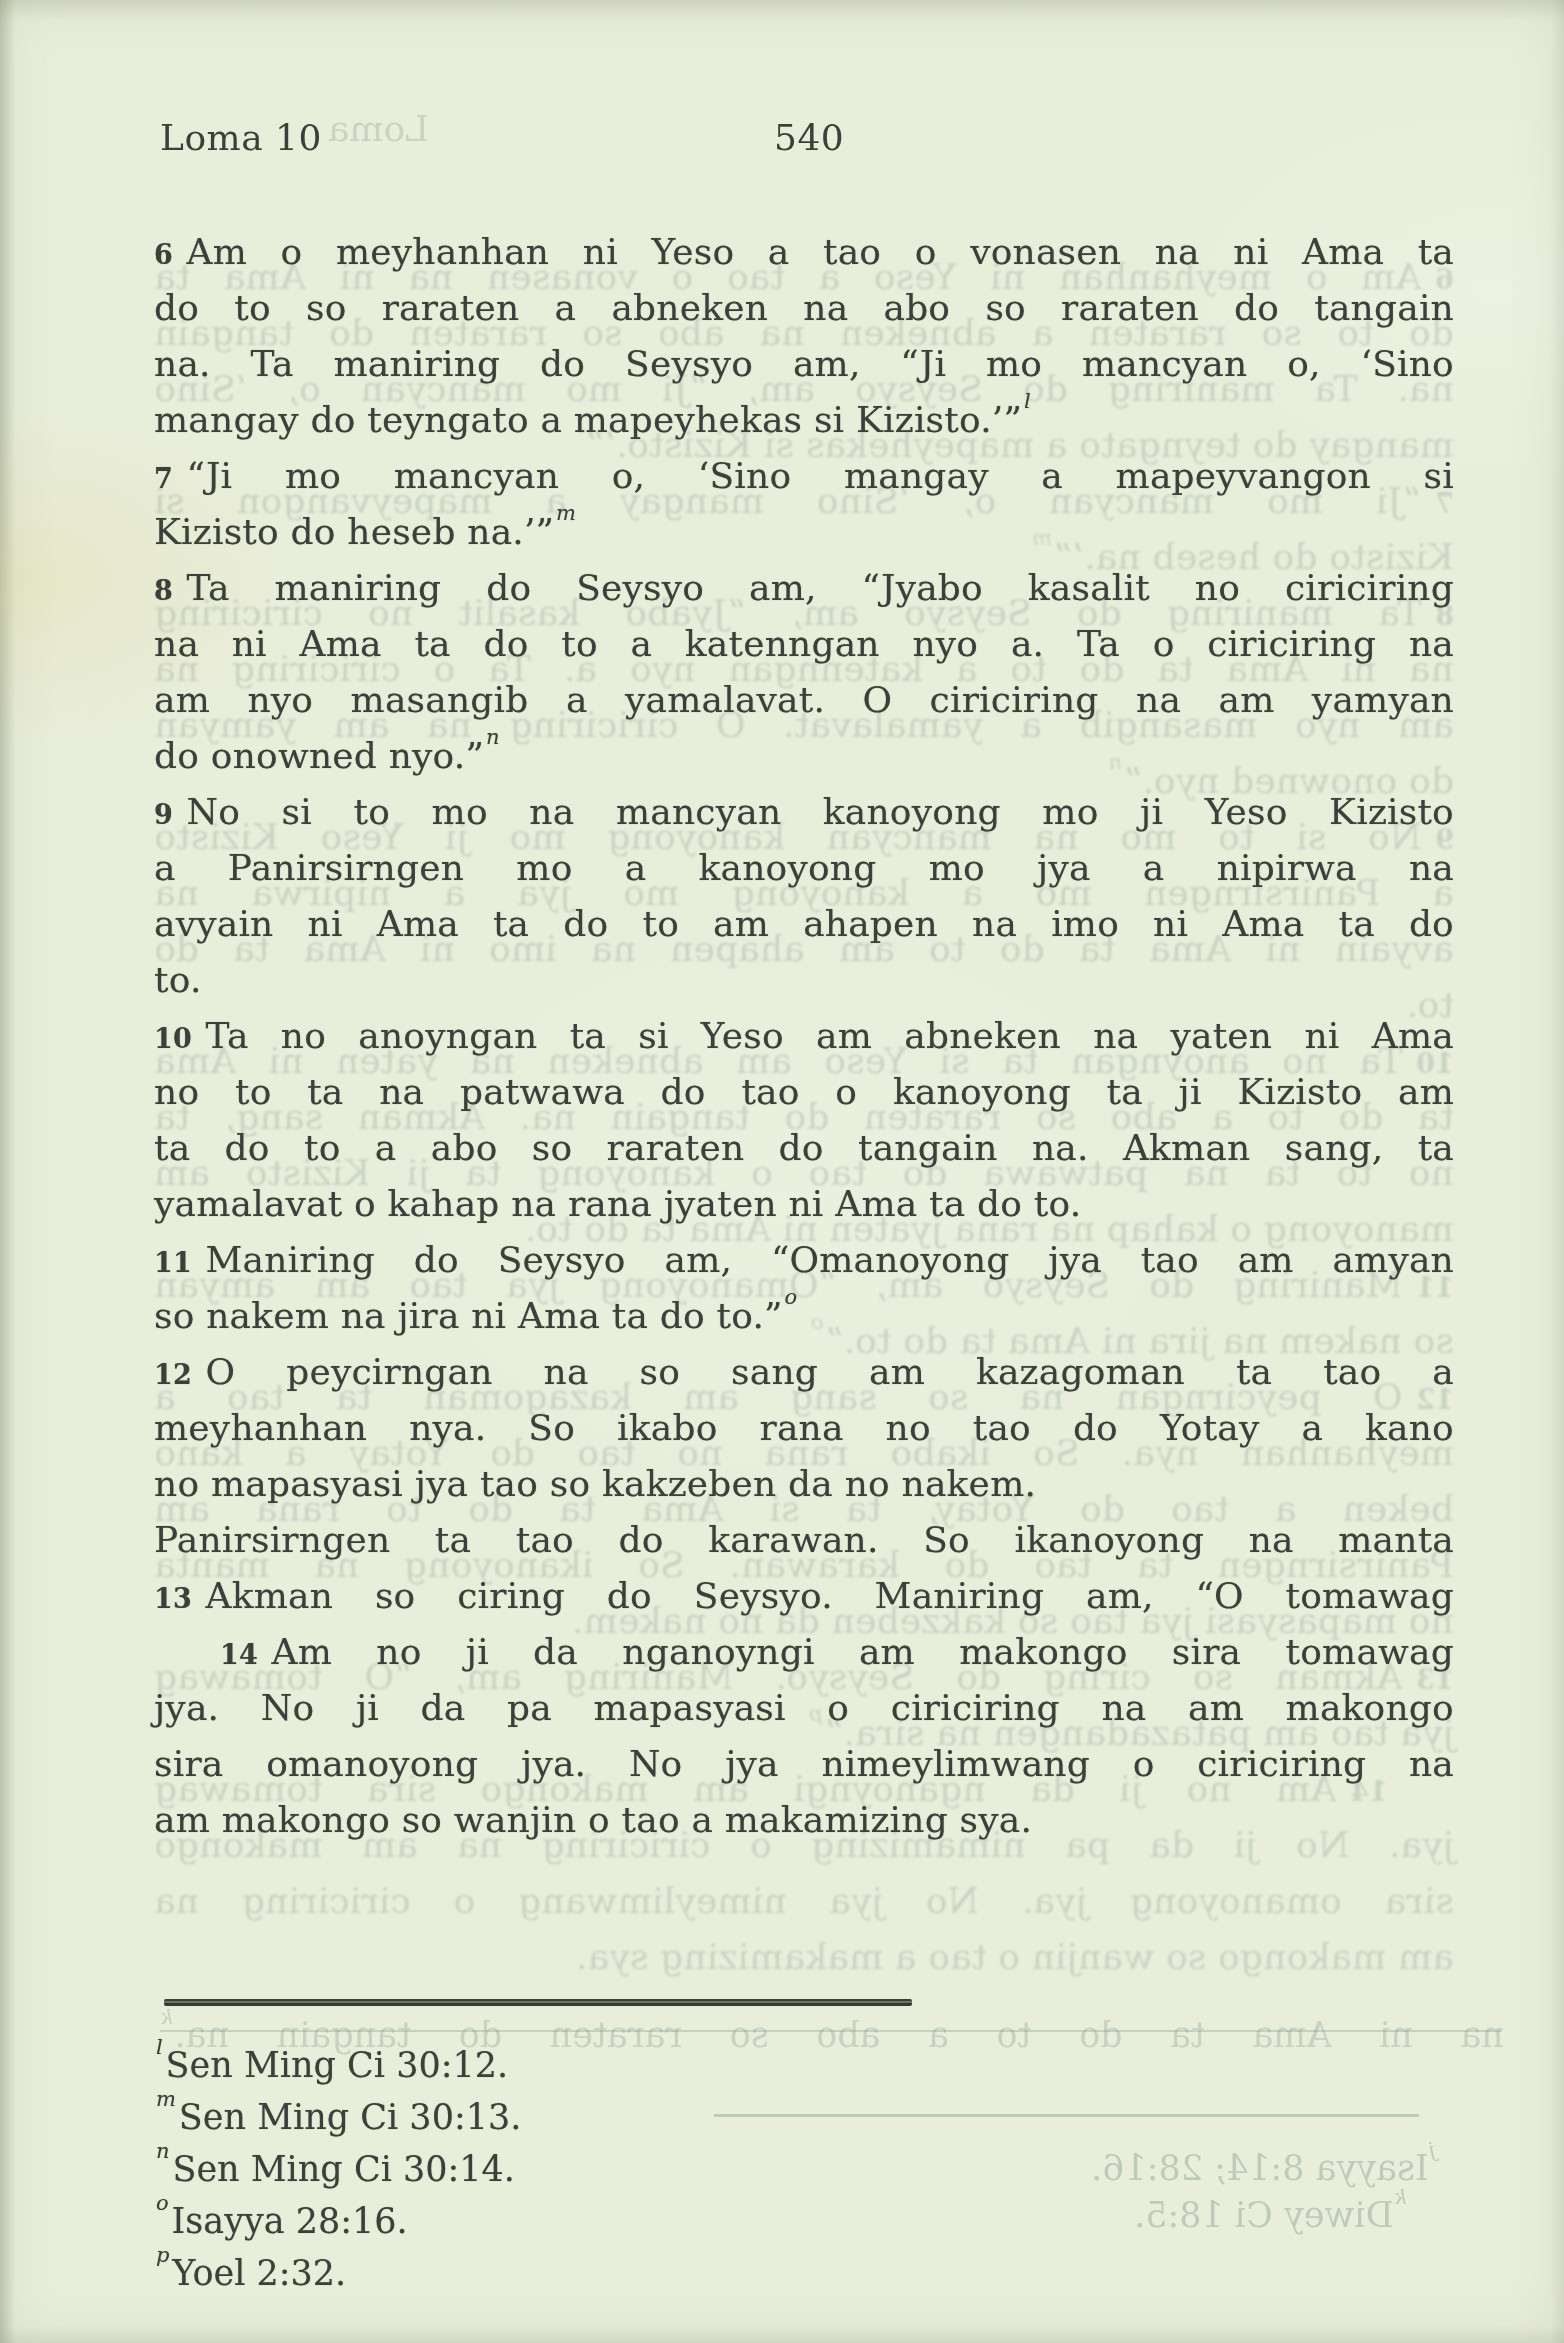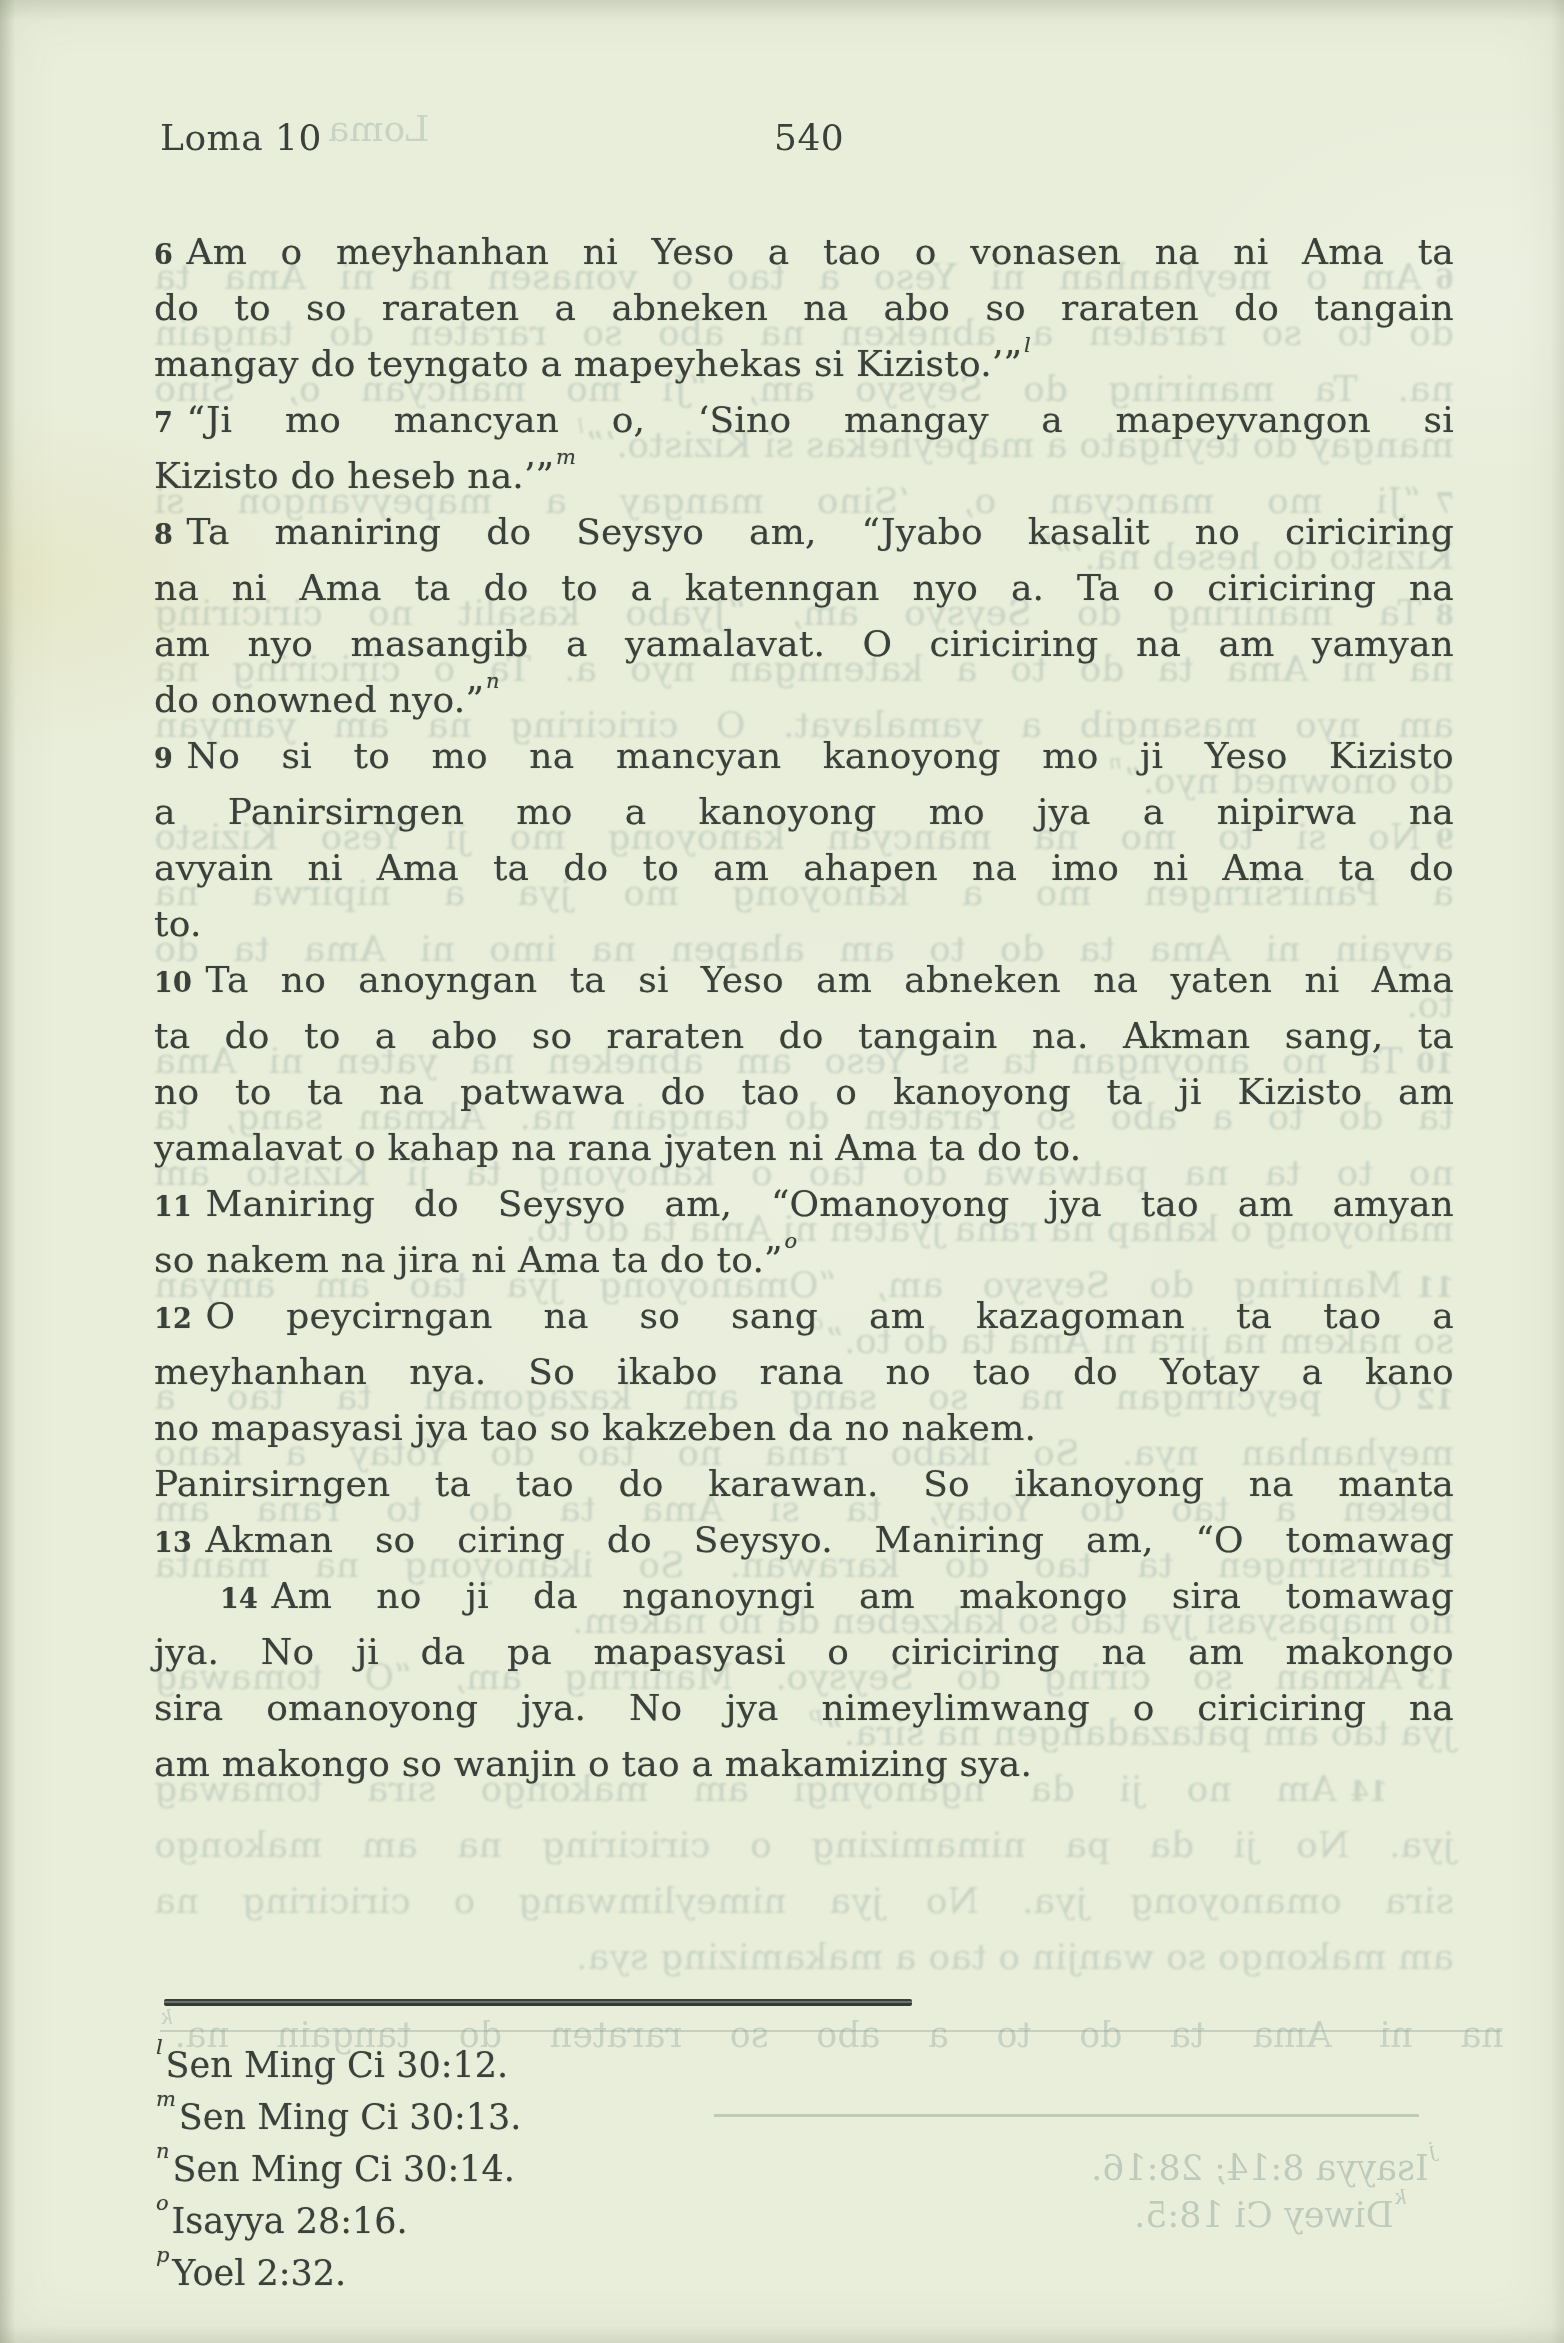--- a/index.html
+++ b/index.html
@@ -194,42 +194,43 @@
 
   <div class="printed" id="printed">
     <header class="page-header">
       <span class="running-head">Loma 10</span>
       <span class="page-num">540</span>
     </header>
     <main class="verses" id="verse-list">
         <div class="verse">
           <div class="vline"><span class="vnum">6</span>Am o meyhanhan ni Yeso a tao o vonasen na ni Ama ta</div>
           <div class="vline">do to so raraten a abneken na abo so raraten do tangain</div>
+          <div class="vline">na. Ta maniring do Seysyo am, “Ji mo mancyan o, ‘Sino</div>
           <div class="vline vlast">mangay do teyngato a mapeyhekas si Kizisto.’”<sup class="fnmark">l</sup></div>
         </div>
         <div class="verse">
           <div class="vline"><span class="vnum">7</span>“Ji mo mancyan o, ‘Sino mangay a mapeyvangon si</div>
           <div class="vline vlast">Kizisto do heseb na.’”<sup class="fnmark">m</sup></div>
         </div>
         <div class="verse">
           <div class="vline"><span class="vnum">8</span>Ta maniring do Seysyo am, “Jyabo kasalit no ciriciring</div>
           <div class="vline">na ni Ama ta do to a katenngan nyo a. Ta o ciriciring na</div>
           <div class="vline">am nyo masangib a yamalavat. O ciriciring na am yamyan</div>
           <div class="vline vlast">do onowned nyo.”<sup class="fnmark">n</sup></div>
         </div>
         <div class="verse">
           <div class="vline"><span class="vnum">9</span>No si to mo na mancyan kanoyong mo ji Yeso Kizisto</div>
           <div class="vline">a Panirsirngen mo a kanoyong mo jya a nipirwa na</div>
           <div class="vline">avyain ni Ama ta do to am ahapen na imo ni Ama ta do</div>
           <div class="vline vlast">to.</div>
         </div>
         <div class="verse">
           <div class="vline"><span class="vnum">10</span>Ta no anoyngan ta si Yeso am abneken na yaten ni Ama</div>
+          <div class="vline">no to ta na patwawa do tao o kanoyong ta ji Kizisto am</div>
           <div class="vline">ta do to a abo so raraten do tangain na. Akman sang, ta</div>
-          <div class="vline">no to ta na patwawa do tao o kanoyong ta ji Kizisto am</div>
           <div class="vline vlast">yamalavat o kahap na rana jyaten ni Ama ta do to.</div>
         </div>
         <div class="verse">
           <div class="vline"><span class="vnum">11</span>Maniring do Seysyo am, “Omanoyong jya tao am amyan</div>
           <div class="vline vlast">so nakem na jira ni Ama ta do to.”<sup class="fnmark">o</sup></div>
         </div>
         <div class="verse">
           <div class="vline"><span class="vnum">12</span>O peycirngan na so sang am kazagoman ta tao a</div>
           <div class="vline">meyhanhan nya. So ikabo rana no tao do Yotay a kano</div>
           <div class="vline vlast">no mapasyasi jya tao so kakzeben da no nakem.</div>

